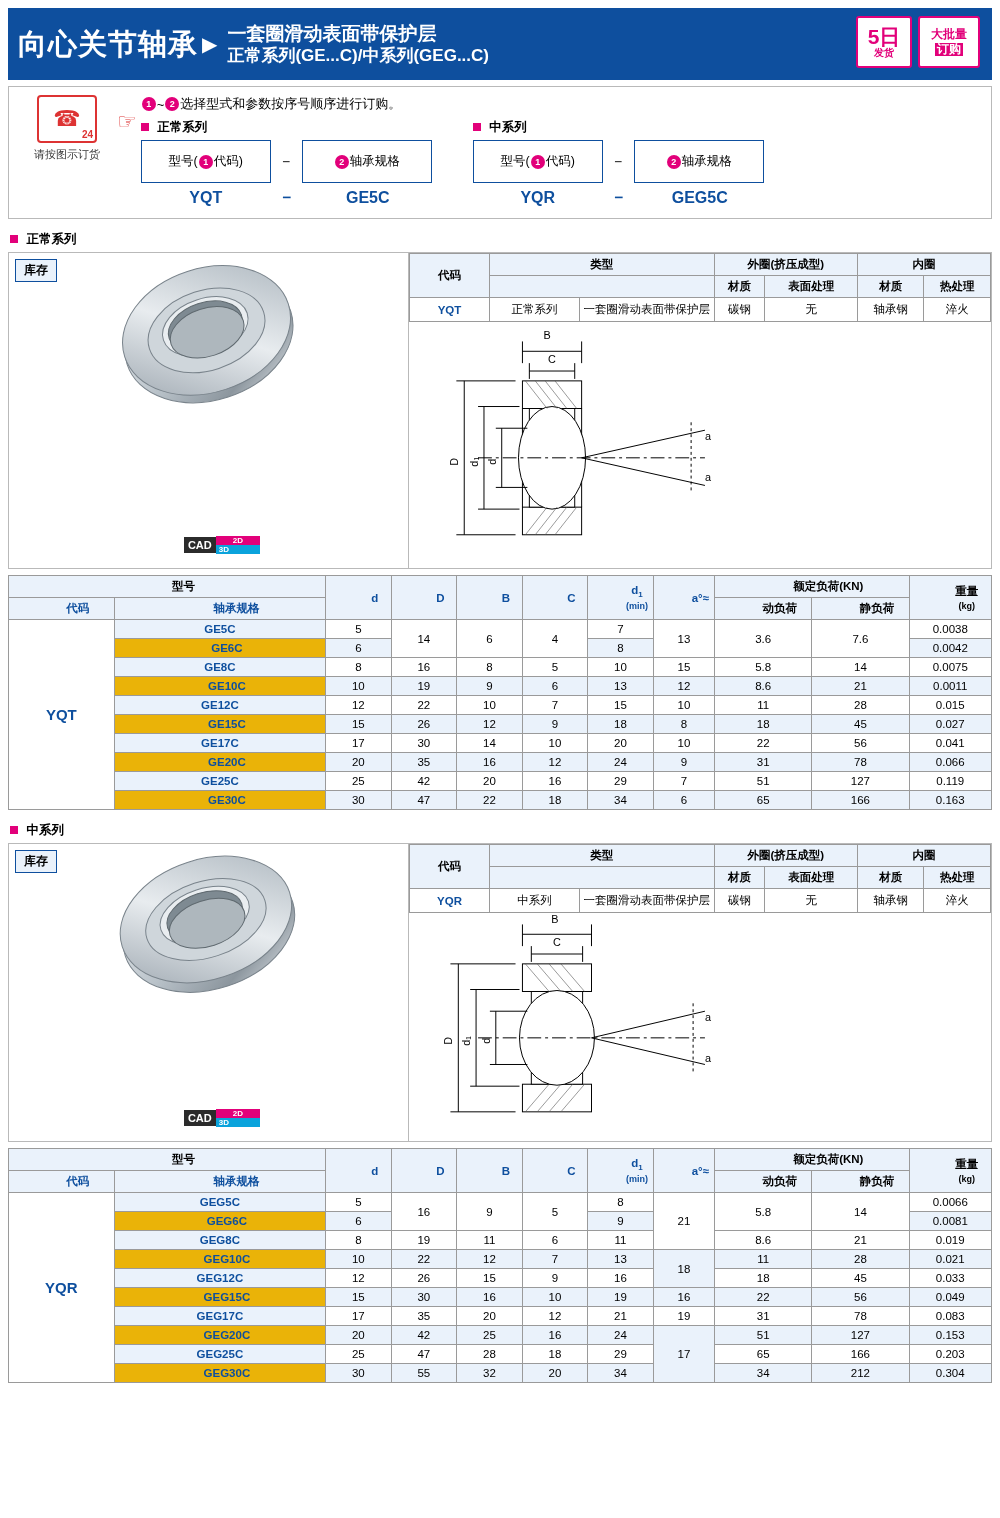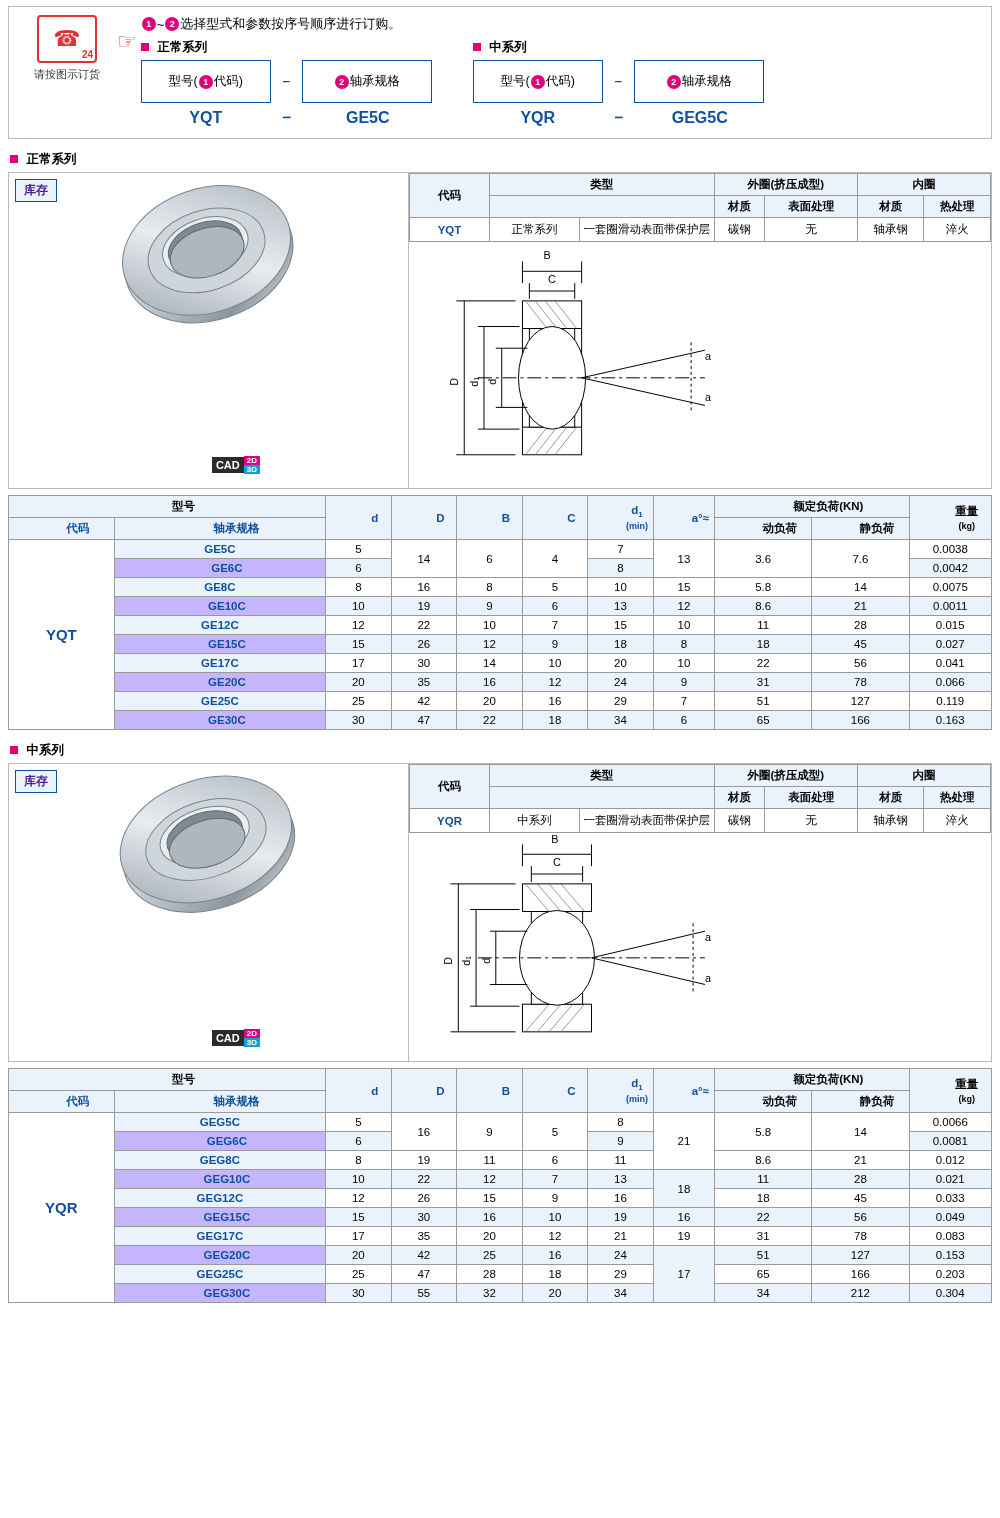--- a/index.html
+++ b/index.html
@@ -84,31 +84,31 @@
   }
   .val.dashv { min-width:auto; color:#0e4f9e; }
 
   
   .sec-title { font-size:12.5px; font-weight:bold; margin:12px 0 4px 2px; }
 
   .panel { border:1px solid #b9b9b9; display:flex; }
   .panel-left { width:400px; border-right:1px solid #b9b9b9; position:relative; }
   .stock-tag {
     position:absolute; left:6px; top:6px; border:1px solid #0e4f9e;
-    color:#4c1d95; font-size:12px; font-weight:bold; padding:2px 8px;
+    color:#000000; font-size:12px; font-weight:bold; padding:2px 8px;
     background:#eaf2fb;
   }
   .bearing-img { width:100%; height:170px; display:flex; align-items:center; justify-content:center; }
   .cad-tag {
     position:absolute; right:148px; bottom:14px;
     display:flex; align-items:center; font-size:11px; font-weight:bold;
   }
   .cad-tag .cad { background:#2b2b2b; color:#fff; padding:2px 4px; }
   .cad-tag .dd  { display:flex; flex-direction:column; }
-  .cad-tag .d2  { background:#e2007a; color:#fff; font-size:8px; padding:0 3px;}
+  .cad-tag .d2  { background:#e2007a; color:#fff; font-size:8px; padding:0 17px;}
   .cad-tag .d3  { background:#0aa3dc; color:#fff; font-size:8px; padding:0 3px;}
 
   .panel-right { flex:1; padding:0; }
 
   
   table { border-collapse:collapse; width:100%; }
   td, th {
     border:1px solid #9a9a9a; font-size:11.5px; text-align:center;
     padding:3px 2px; font-weight:normal; color:#000;
   }
@@ -120,30 +120,48 @@
   .drawing-wrap { height:246px; position:relative; }
   .drawing-wrap.tall { height:228px; }
 
   .data-table { margin-top:6px; }
   .data-table th { background:#eaf2fb; color:#0e4f9e;padding-left:35px; }
   .data-table th.plain { color:#000; }
   .data-table td { height:19px; }
   .data-table td.model { color:#0e4f9e; font-weight:bold; background:#eaf2fb; }
   .data-table td.series { color:#0e4f9e; font-weight:bold; font-size:15px; background:#fff;}
   .row-alt td { background:#eaf2fb; }
-  .row-alt td.model { background:#c4b5fd;padding-left:16px; }
+  .row-alt td.model { background:#eab308;padding-left:16px; }
 
   .small { font-size:9px; }
   .sub { font-size:8px; vertical-align:sub; }
 </style>
 </head>
 <body>
 
 <div class="page">
 
+  <div class="header">
+    <div class="main-title">向心关节轴承</div>
+    <div class="arrow">▶</div>
+    <div class="sub">
+      <div class="l1">一套圈滑动表面带保护层</div>
+      <div class="l2">正常系列(GE...C)/中系列(GEG...C)</div>
+    </div>
+    <div class="badges">
+      <div class="badge">
+        <div class="big">5日</div>
+        <div class="sm">发货</div>
+      </div>
+      <div class="badge badge2">
+        <div class="t1">大批量</div>
+        <div class="t2">订购</div>
+      </div>
+    </div>
+  </div>
 
   <div class="order-box">
     <div class="phone-cell">
       <div class="phone-icon">
         ☎<span class="num24">24</span>
       </div>
       <div class="phone-cap">请按图示订货</div>
     </div>
     <div class="hand">☞</div>
     <div class="order-right">
@@ -628,21 +646,21 @@
       </tr>
       <tr>
         <td class="model">GEG8C</td>
         <td>8</td>
         <td>19</td>
         <td>11</td>
         <td>6</td>
         <td>11</td>
         <td>8.6</td>
         <td>21</td>
-        <td>0.012</td>
+        <td>0.019</td>
       </tr>
       <tr class="row-alt">
         <td class="model">GEG10C</td>
         <td>10</td>
         <td>22</td>
         <td>12</td>
         <td>7</td>
         <td>13</td>
         <td rowspan="2">18</td>
         <td>11</td>

